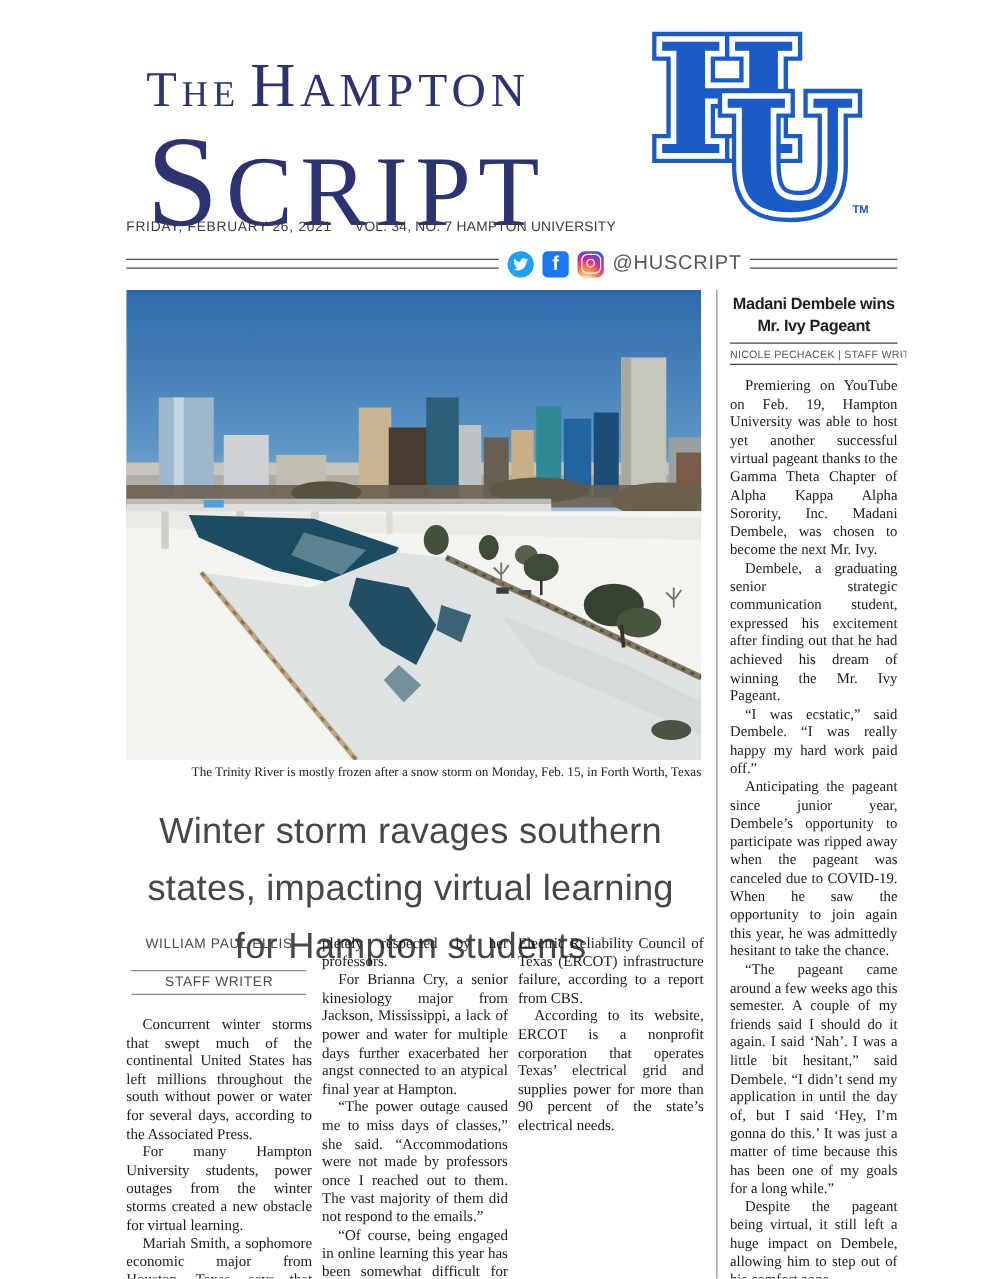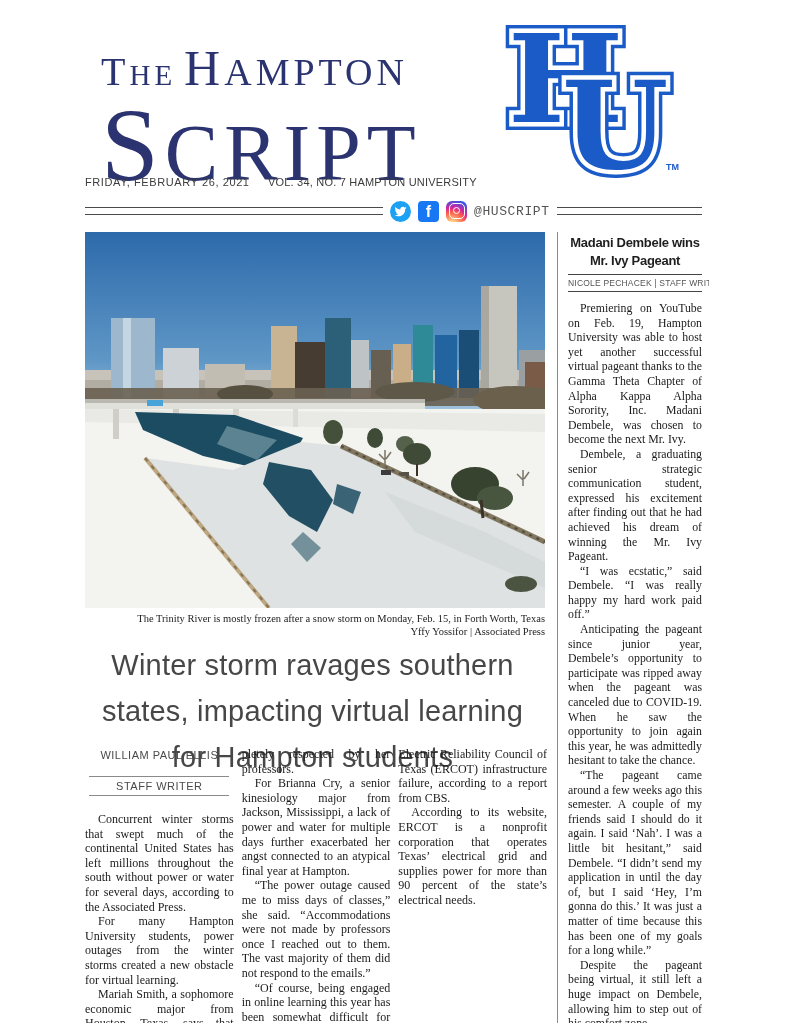--- a/index.html
+++ b/index.html
@@ -1,17 +1,17 @@
 <!DOCTYPE html>
 <html><head>
 <meta charset="utf-8">
 <style>
   html,body{margin:0;padding:0;background:#fff;}
   .page{position:relative;width:709px;height:1023px;background:#ffffff;overflow:hidden;
-        font-family:"Liberation Serif",serif;color:#1a1a1a;}
+        font-family:"Liberation Serif",serif;color:#1a1a1a;margin-left:16px;}
 
   
   .masthead-title{position:absolute;left:101px;top:40px;color:#2b3470;font-family:"Liberation Serif",serif;}
   .m-line1{letter-spacing:4px;white-space:nowrap;line-height:56px;}
   .m-line2{letter-spacing:6px;white-space:nowrap;line-height:86px;margin-top:-6px;}
   .the-i{font-size:40px;} .the-r{font-size:29px;}
   .ham-i{font-size:50px;} .ham-r{font-size:38px;}
   .scr-i{font-size:104px;} .scr-r{font-size:80px;}
 
   .dateline{position:absolute;left:85px;top:176px;width:617px;
@@ -27,21 +27,21 @@
   .dbl-rule{height:6px;border-top:1.3px solid #4a4a4a;border-bottom:1.3px solid #4a4a4a;}
   .dbl-rule.left{width:298px;} .dbl-rule.right{flex:1;}
   .soc-icon{width:21px;height:21px;flex:0 0 auto;position:relative;}
   .ic-tw{border-radius:50%;background:#1da1f2;display:flex;align-items:center;justify-content:center;}
   .ic-tw svg{width:13px;height:13px;fill:#fff;}
   .ic-fb{border-radius:4px;background:#1877f2;display:flex;align-items:center;justify-content:center;
          color:#fff;font-family:"Liberation Sans",sans-serif;font-weight:bold;font-size:16px;line-height:21px;}
   .ic-ig{border-radius:6px;background:radial-gradient(circle at 30% 110%,#fdf497 0%,#fd5949 45%,#d6249f 60%,#285aeb 90%);}
   .ic-ig::before{content:"";position:absolute;inset:2.5px;border:1.7px solid #fff;border-radius:5px;}
   .ic-ig::after{content:"";position:absolute;left:6.5px;top:6.5px;width:5px;height:5px;border:1.7px solid #fff;border-radius:50%;}
-  .soc-handle{font-family:Liberation Mono, monospace;font-size:13px;color:#555;letter-spacing:.6px;}
+  .soc-handle{font-family:Liberation Sans, sans-serif;font-size:16px;color:#555;letter-spacing:.6px;}
 
   
   .photo{position:absolute;left:85px;top:232px;width:460px;height:376px;}
   .photo svg{width:100%;height:100%;display:block;}
   .caption{position:absolute;left:85px;top:612px;width:460px;text-align:right;
            font-size:10.5px;line-height:13px;color:#222;}
 
   
   .headline{position:absolute;left:60px;top:642px;width:505px;text-align:center;
             font-family:"Liberation Sans",sans-serif;font-weight:400;color:#474747;}
@@ -178,21 +178,20 @@
       <path d="M300,218 l0,18 M294,222 l6,6 M306,220 l-5,7" stroke="#7b7466" stroke-width="1.5" fill="none"></path>
       <path d="M438,238 l0,16 M432,242 l6,6 M444,240 l-5,7" stroke="#7b7466" stroke-width="1.5" fill="none"></path>
       <rect x="296" y="238" width="10" height="5" fill="#3c3c3c"></rect>
       <rect x="316" y="240" width="8" height="4" fill="#55524a"></rect>
       <ellipse cx="436" cy="352" rx="16" ry="8" fill="#4a5440"></ellipse>
     </svg>
   </div>
 
   <div class="caption">
     <div>The Trinity River is mostly frozen after a snow storm on Monday, Feb. 15, in Forth Worth, Texas</div>
-    <div>Yffy Yossifor | Associated Press</div>
   </div>
 
   <div class="headline">
       <p>Winter storm ravages southern</p>
       <p>states, impacting virtual learning</p>
       <p>for Hampton students</p>
     </div>
 
   <div class="columns">
     <div class="col">

